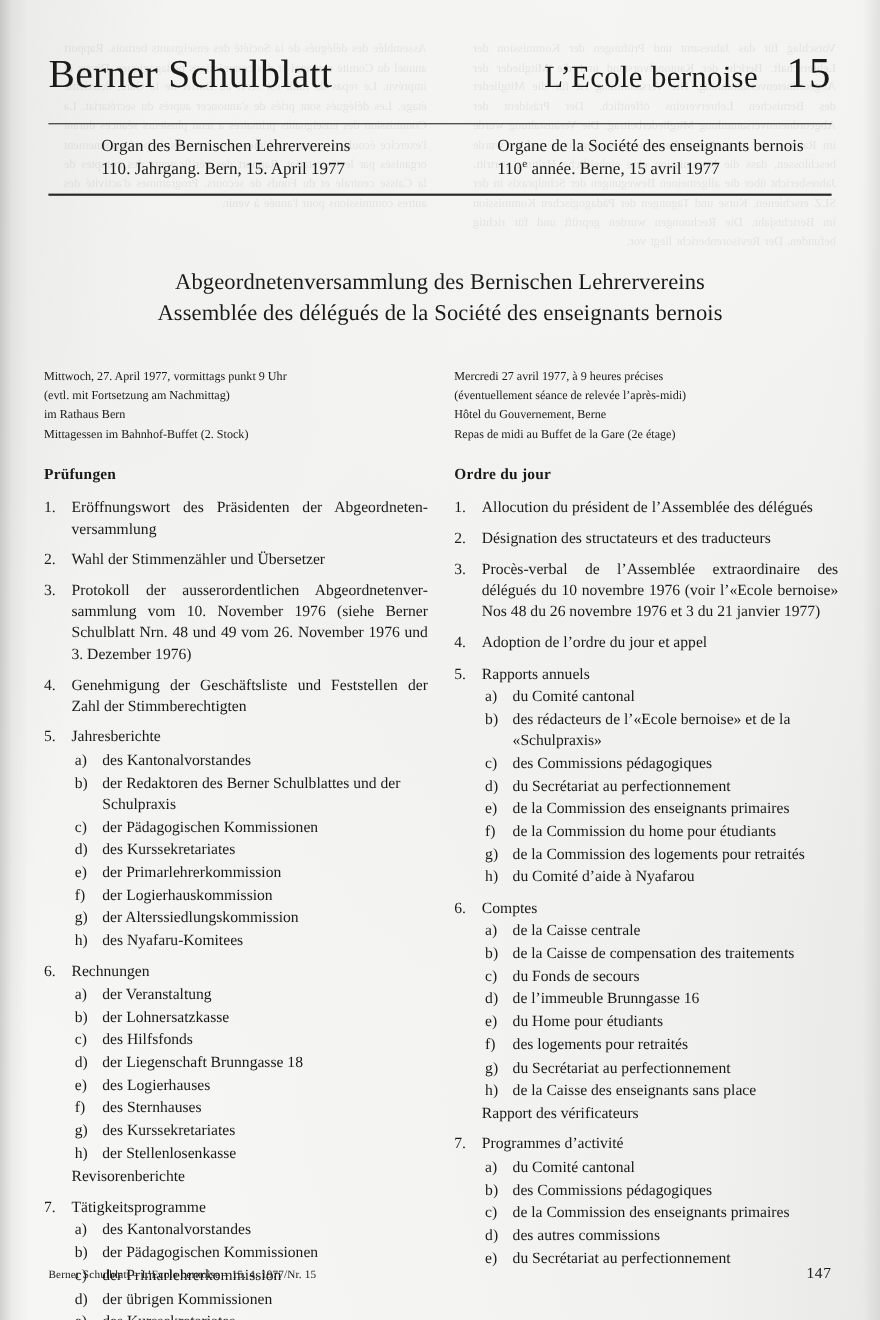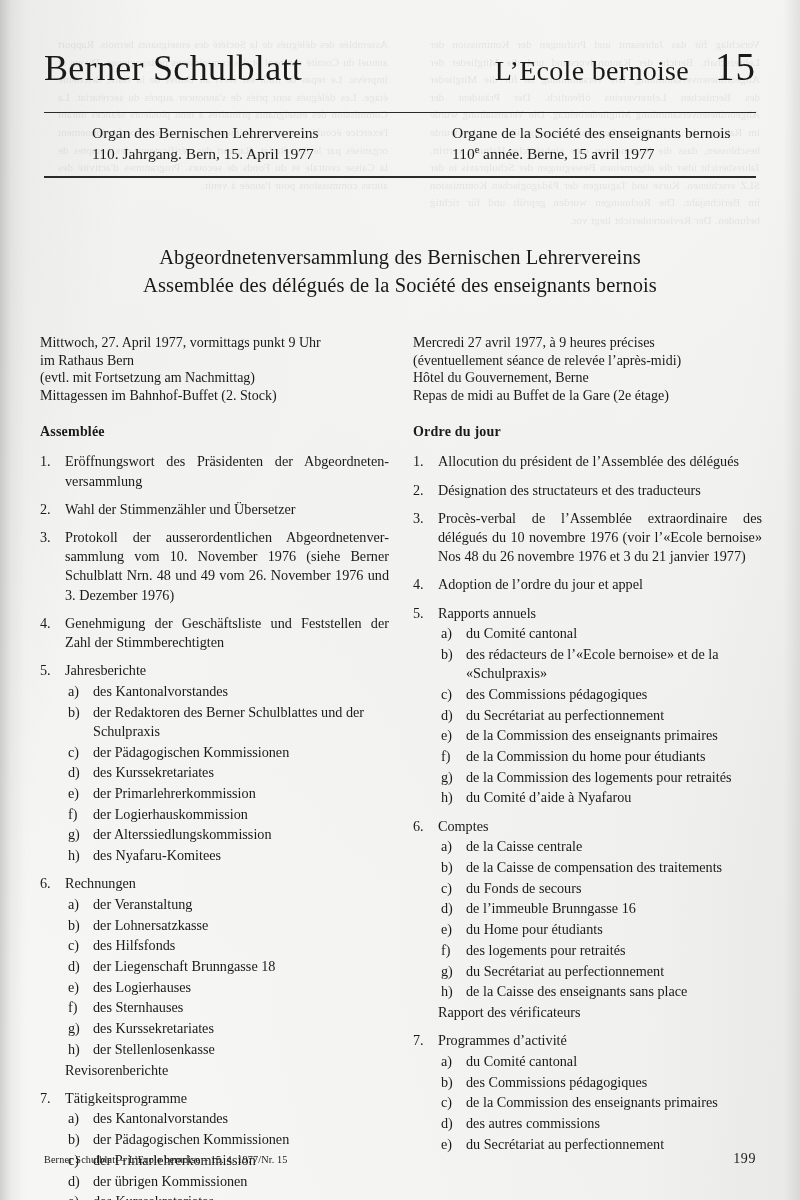--- a/index.html
+++ b/index.html
@@ -143,21 +143,21 @@
     position: absolute;
     left: 40px;
     top: 334px;
     width: 722px;
     display: flex;
     gap: 24px;
   }
   .col { width: 349px; }
 
   .meta {
-    font-size: 14px;
+    font-size: 11px;
     line-height: 17.6px;
     margin-bottom: 20px;
   }
   .meta div { white-space: nowrap; }
 
   .section-head {
     font-size: 14px;
     font-weight: bold;
     margin-bottom: 12px;
     letter-spacing: 0.2px;
@@ -267,25 +267,25 @@
   <div class="assembly">
     <div>Abgeordnetenversammlung des Bernischen Lehrervereins</div>
     <div>Assemblée des délégués de la Société des enseignants bernois</div>
   </div>
 
   <div class="columns">
 
     <div class="col">
       <div class="meta">
           <div>Mittwoch, 27. April 1977, vormittags punkt 9 Uhr</div>
+          <div>(evtl. mit Fortsetzung am Nachmittag)</div>
           <div>im Rathaus Bern</div>
-          <div>(evtl. mit Fortsetzung am Nachmittag)</div>
           <div>Mittagessen im Bahnhof-Buffet (2. Stock)</div>
         </div>
-      <div class="section-head">Assemblée</div>
+      <div class="section-head">Prüfungen</div>
       <ol class="agenda">
           <li>
             <span class="num">1.</span>
             <span class="item-text justify">Eröffnungswort des Präsidenten der Abgeordneten-versammlung</span>
           </li>
           <li>
             <span class="num">2.</span>
             <span class="item-text">Wahl der Stimmenzähler und Übersetzer</span>
           </li>
           <li>
@@ -404,16 +404,16 @@
               <li><span class="sub-num">e)</span><span>du Secrétariat au perfectionnement</span></li>
             </ol>
           </li>
         </ol>
     </div>
 
   </div>
 
   <div class="footer">
     <span>Berner Schulblatt – L’Ecole bernoise – 15. 4. 1977/Nr. 15</span>
-    <span class="footer-page">199</span>
+    <span class="footer-page">147</span>
   </div>
 
 </div>
 
 </body></html>

